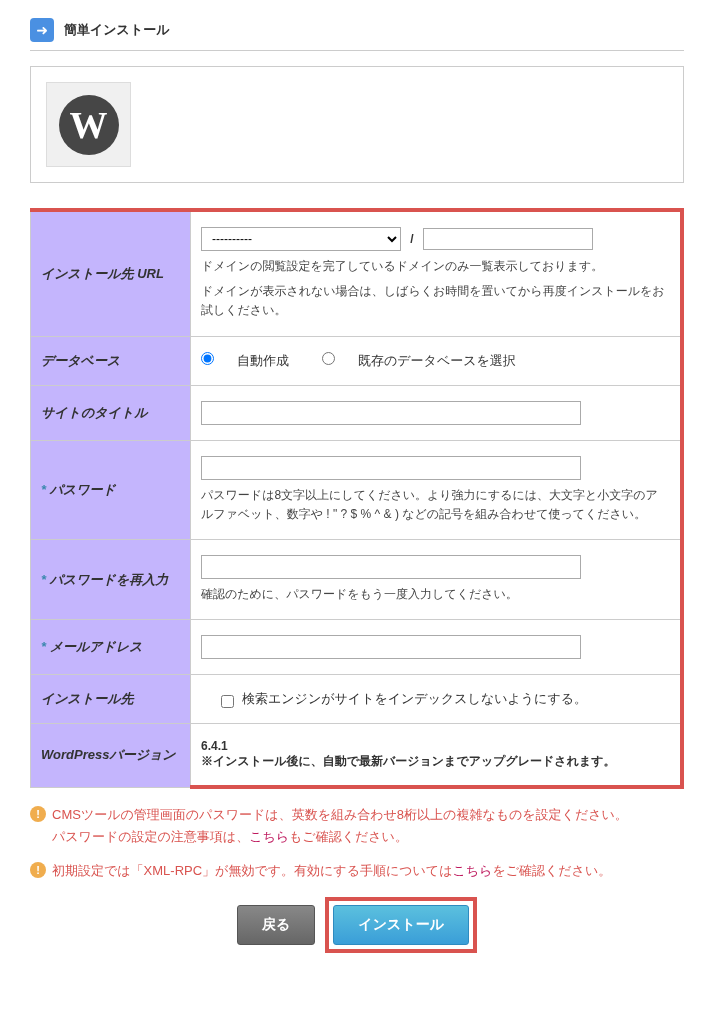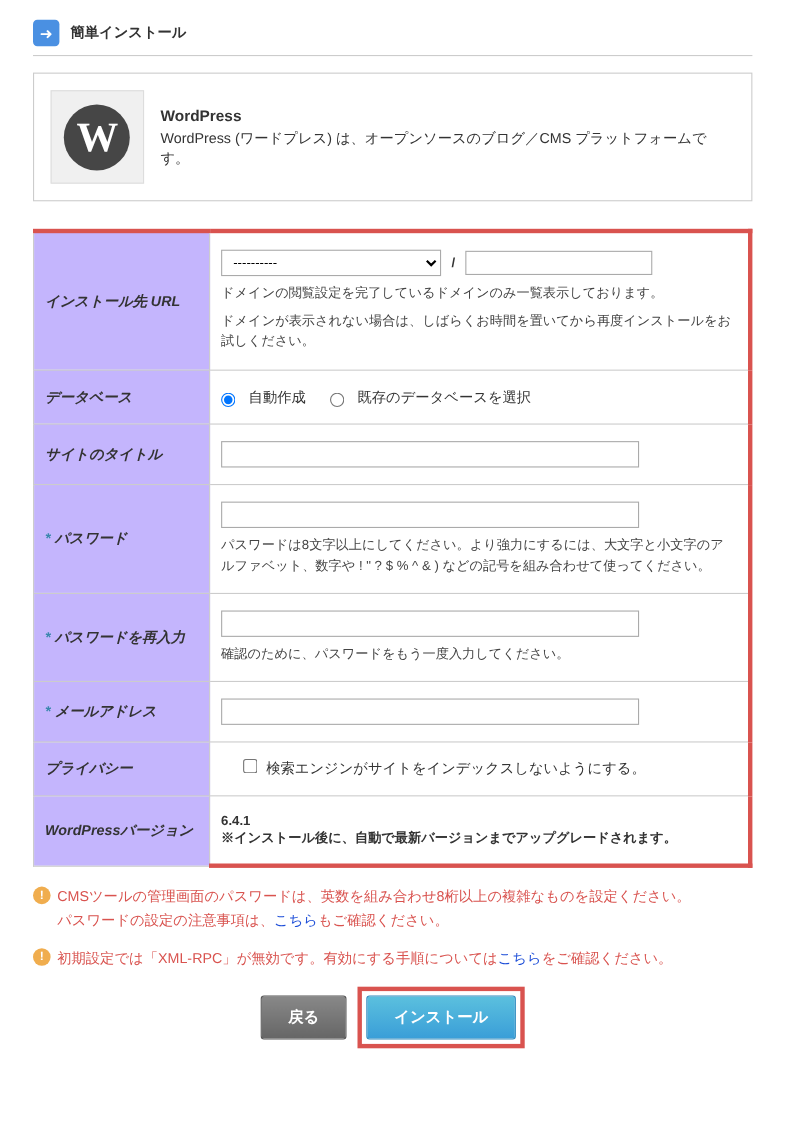--- a/index.html
+++ b/index.html
@@ -117,23 +117,23 @@
     }
     select { width: 200px; height: 24px; }
     .path-input { width: 170px; height: 22px; }
     .wide-input { width: 380px; height: 24px; }
     .help-text {
       margin-top: 6px;
       font-size: 12px;
       color: #444;
       line-height: 1.6;
     }
-    .radio-group { display: flex; align-items: flex-end; gap: 12px; }
+    .radio-group { display: flex; align-items: flex-start; gap: 23px; }
     .radio-group label { margin-right: 10px; font-size: 13px; }
-    .checkbox-row { display: flex; align-items: flex-start; gap: 8px; font-size: 13px; padding-left: 20px; }
+    .checkbox-row { display: flex; align-items: flex-end; gap: 8px; font-size: 13px; padding-left: 20px; }
     .notices { margin-top: 15px; }
     .notice {
       display: flex;
       align-items: flex-start;
       gap: 6px;
       color: #d9534f;
       font-size: 13px;
       margin-bottom: 12px;
       line-height: 1.7;
     }
@@ -141,21 +141,21 @@
       width: 16px; height: 16px;
       background: #f0ad4e;
       border-radius: 50%;
       color: #fff;
       display: flex; align-items: center; justify-content: center;
       font-size: 11px;
       font-weight: bold;
       flex-shrink: 0;
       margin-top: 2px;
     }
-    .notice a { color: #1d4ed8; text-decoration: none; }
+    .notice a { color: #be185d; text-decoration: none; }
     .button-row {
       display: flex;
       justify-content: center;
       align-items: center;
       gap: 10px;
       margin-top: 15px;
     }
     .btn {
       padding: 10px 24px;
       font-size: 14px;
@@ -184,24 +184,20 @@
 <body>
 
 <div class="page-header">
   <div class="page-icon">➜</div>
   <div class="page-title">簡単インストール</div>
 </div>
 
 <div class="app-card">
   <div class="app-logo">
     <div class="app-logo-inner">W</div>
-  </div>
-  <div>
-    <div class="app-title">WordPress</div>
-    <div class="app-desc">WordPress (ワードプレス) は、オープンソースのブログ／CMS プラットフォームです。</div>
   </div>
 </div>
 
 <table class="form-table">
   <tbody>
       <tr>
     <th>インストール先 URL</th>
     <td>
       <select>
         <option>----------</option>
@@ -239,21 +235,21 @@
     <td>
       <input type="password" class="wide-input" style="">
       <div class="help-text">確認のために、パスワードをもう一度入力してください。</div>
     </td>
   </tr>
   <tr>
     <th class="required">メールアドレス</th>
     <td><input type="text" class="wide-input" style=""></td>
   </tr>
   <tr>
-    <th>プライバシー</th>
+    <th>インストール先</th>
     <td>
       <div class="checkbox-row">
         <input type="checkbox" style="">
         <span>検索エンジンがサイトをインデックスしないようにする。</span>
       </div>
     </td>
   </tr>
   <tr>
     <th>WordPressバージョン</th>
     <td>

